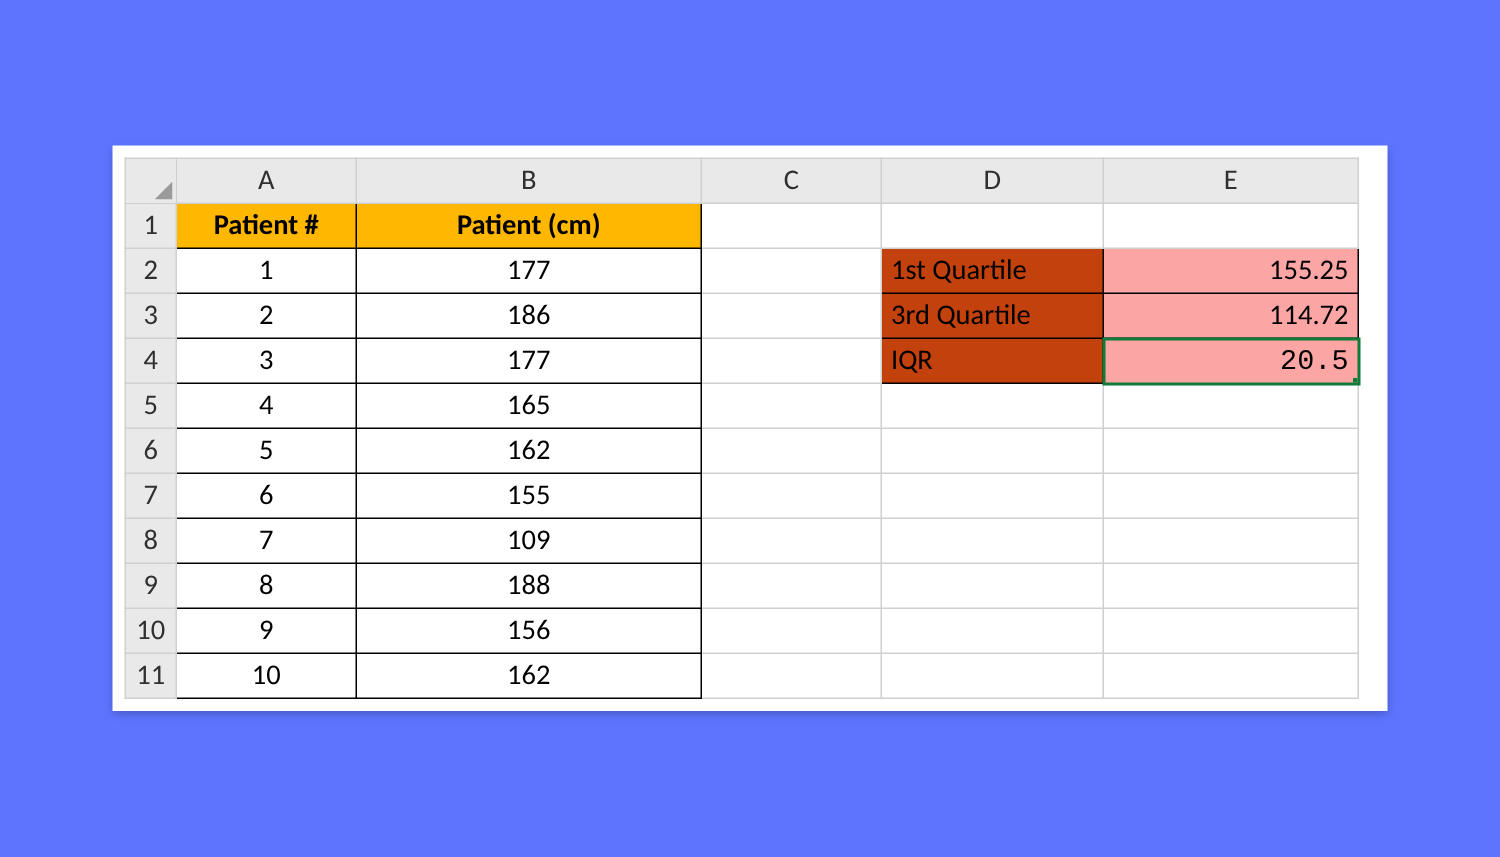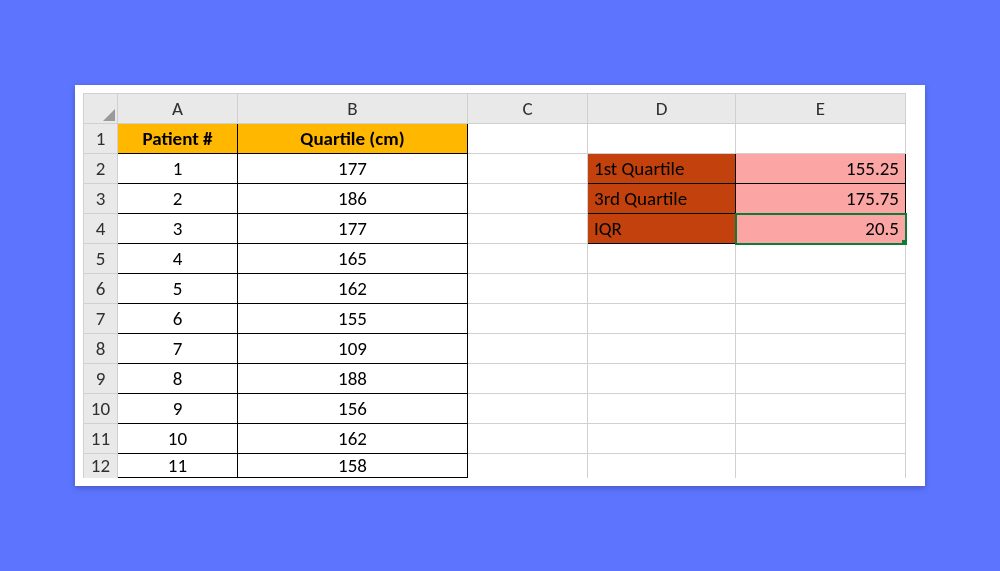--- a/index.html
+++ b/index.html
@@ -58,20 +58,21 @@
   }
   .val-cell{
     text-align:right;
     border:1px solid #000 !important;
     background:#fca5a5;
   }
   .sel{
     outline:2px solid #0f7b3a;
     outline-offset:-1px;
     position:relative;
+    font-family:Liberation Mono, monospace;
   }
   .sel::after{
     content:"";
     position:absolute;
     right:-3px;bottom:-3px;
     width:6px;height:6px;
     background:#0f7b3a;
   }
   .partial-row td{height:18px;border-bottom:none;}
 </style>
@@ -99,42 +100,42 @@
     <th>A</th>
     <th>B</th>
     <th>C</th>
     <th>D</th>
     <th>E</th>
   </tr>
 
   <tr>
     <td class="rowhdr">1</td>
     <td class="orange-hdr">Patient #</td>
-    <td class="orange-hdr">Quartile (cm)</td>
+    <td class="orange-hdr">Patient (cm)</td>
     <td></td>
     <td></td>
     <td></td>
   </tr>
 
   <tr>
     <td class="rowhdr">2</td>
     <td class="data-cell">1</td>
     <td class="data-cell">177</td>
     <td></td>
     <td class="orange-cell">1st Quartile</td>
     <td class="val-cell">155.25</td>
   </tr>
 
   <tr>
     <td class="rowhdr">3</td>
     <td class="data-cell">2</td>
     <td class="data-cell">186</td>
     <td></td>
     <td class="orange-cell">3rd Quartile</td>
-    <td class="val-cell">175.75</td>
+    <td class="val-cell">114.72</td>
   </tr>
 
   <tr>
     <td class="rowhdr">4</td>
     <td class="data-cell">3</td>
     <td class="data-cell">177</td>
     <td></td>
     <td class="orange-cell">IQR</td>
     <td class="val-cell sel">20.5</td>
   </tr>
@@ -195,24 +196,16 @@
 
   <tr>
     <td class="rowhdr">11</td>
     <td class="data-cell">10</td>
     <td class="data-cell">162</td>
     <td></td>
     <td></td>
     <td></td>
   </tr>
 
-  <tr class="partial-row">
-    <td class="rowhdr">12</td>
-    <td class="data-cell">11</td>
-    <td class="data-cell">158</td>
-    <td></td>
-    <td></td>
-    <td></td>
-  </tr>
 
 </tbody>
     </table>
 </div>
 
 </body></html>

